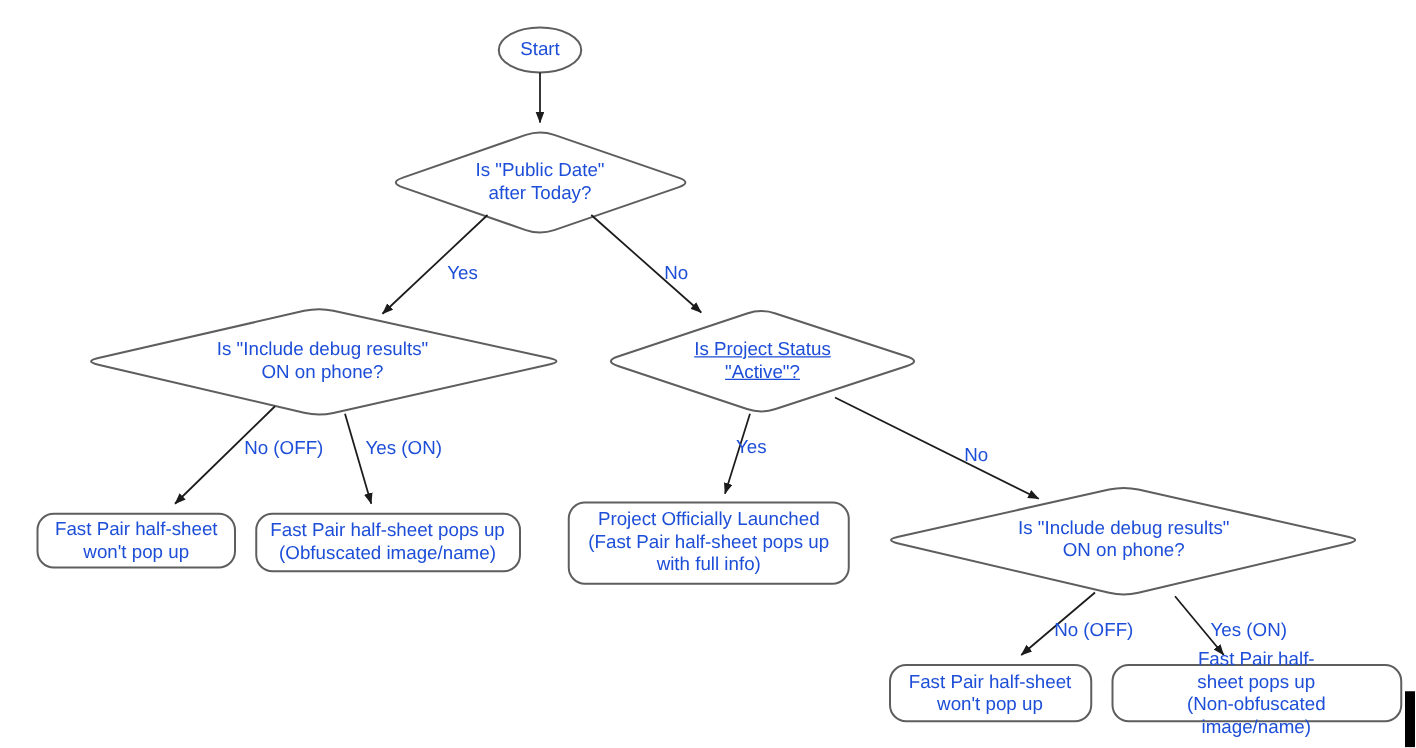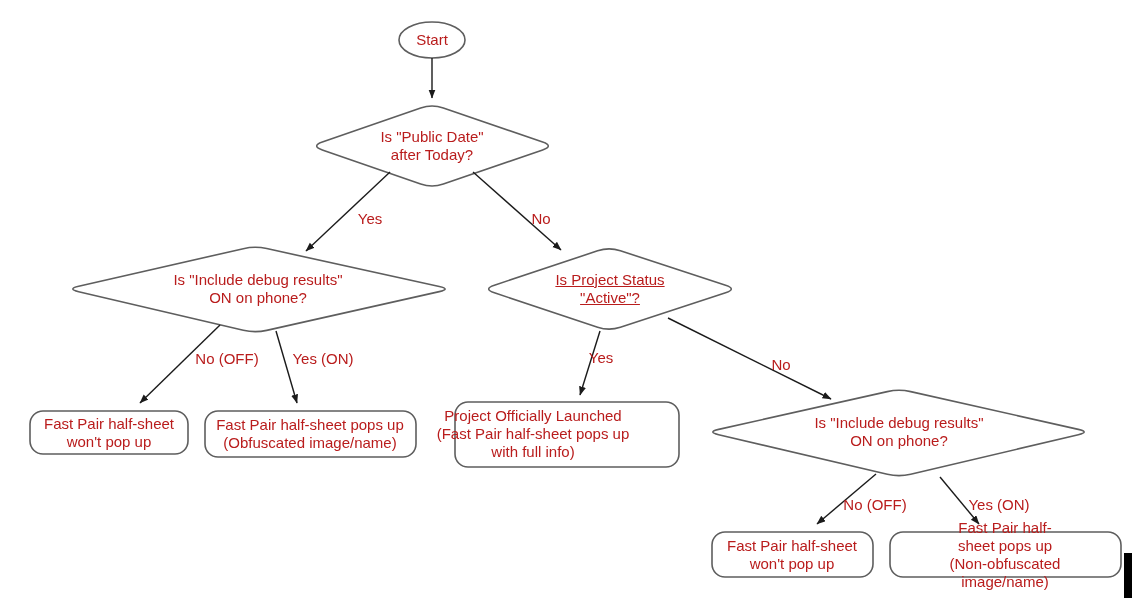--- a/index.html
+++ b/index.html
@@ -14,21 +14,21 @@
   svg.layer { position: absolute; left: 0; top: 0; }
   .shape { fill: #ffffff; stroke: #5e5e5e; stroke-width: 1.6; }
   .arrow { stroke: #1b1b1b; stroke-width: 1.4; fill: none; }
   .lbl {
     position: absolute;
     transform: translate(-50%, -50%);
     text-align: center;
     white-space: pre-line;
     font-size: 15px;
     line-height: 18px;
-    color: #b91c1c;
+    color: #1d4ed8;
   }
   .edge-lbl { white-space: nowrap; }
 </style>
 </head>
 <body>
 
 <div class="stage">
 
   <svg class="layer" width="1133" height="598" viewBox="0 0 1133 598">
     <defs>
@@ -76,21 +76,21 @@
   <div class="lbl" style="left:258px; top:289px;">Is "Include debug results"
 ON on phone?</div>
   <div class="lbl" style="left:610px; top:289px;text-decoration:underline;">Is Project Status
 "Active"?</div>
   <div class="lbl" style="left:899px; top:432px;">Is "Include debug results"
 ON on phone?</div>
   <div class="lbl" style="left:109px; top:433px;">Fast Pair half-sheet
 won't pop up</div>
   <div class="lbl" style="left:310px; top:434px;">Fast Pair half-sheet pops up
 (Obfuscated image/name)</div>
-  <div class="lbl" style="left:533px; top:434px;">Project Officially Launched
+  <div class="lbl" style="left:567px; top:434px;">Project Officially Launched
 (Fast Pair half-sheet pops up
 with full info)</div>
   <div class="lbl" style="left:792px; top:555px;">Fast Pair half-sheet
 won't pop up</div>
   <div class="lbl" style="left:1005px; top:555px;">Fast Pair half-sheet pops up
 (Non-obfuscated image/name)</div>
 
   <div class="lbl edge-lbl" style="left:370px; top:219px;">Yes</div>
   <div class="lbl edge-lbl" style="left:541px; top:219px;">No</div>
   <div class="lbl edge-lbl" style="left:227px; top:359px;">No (OFF)</div>

